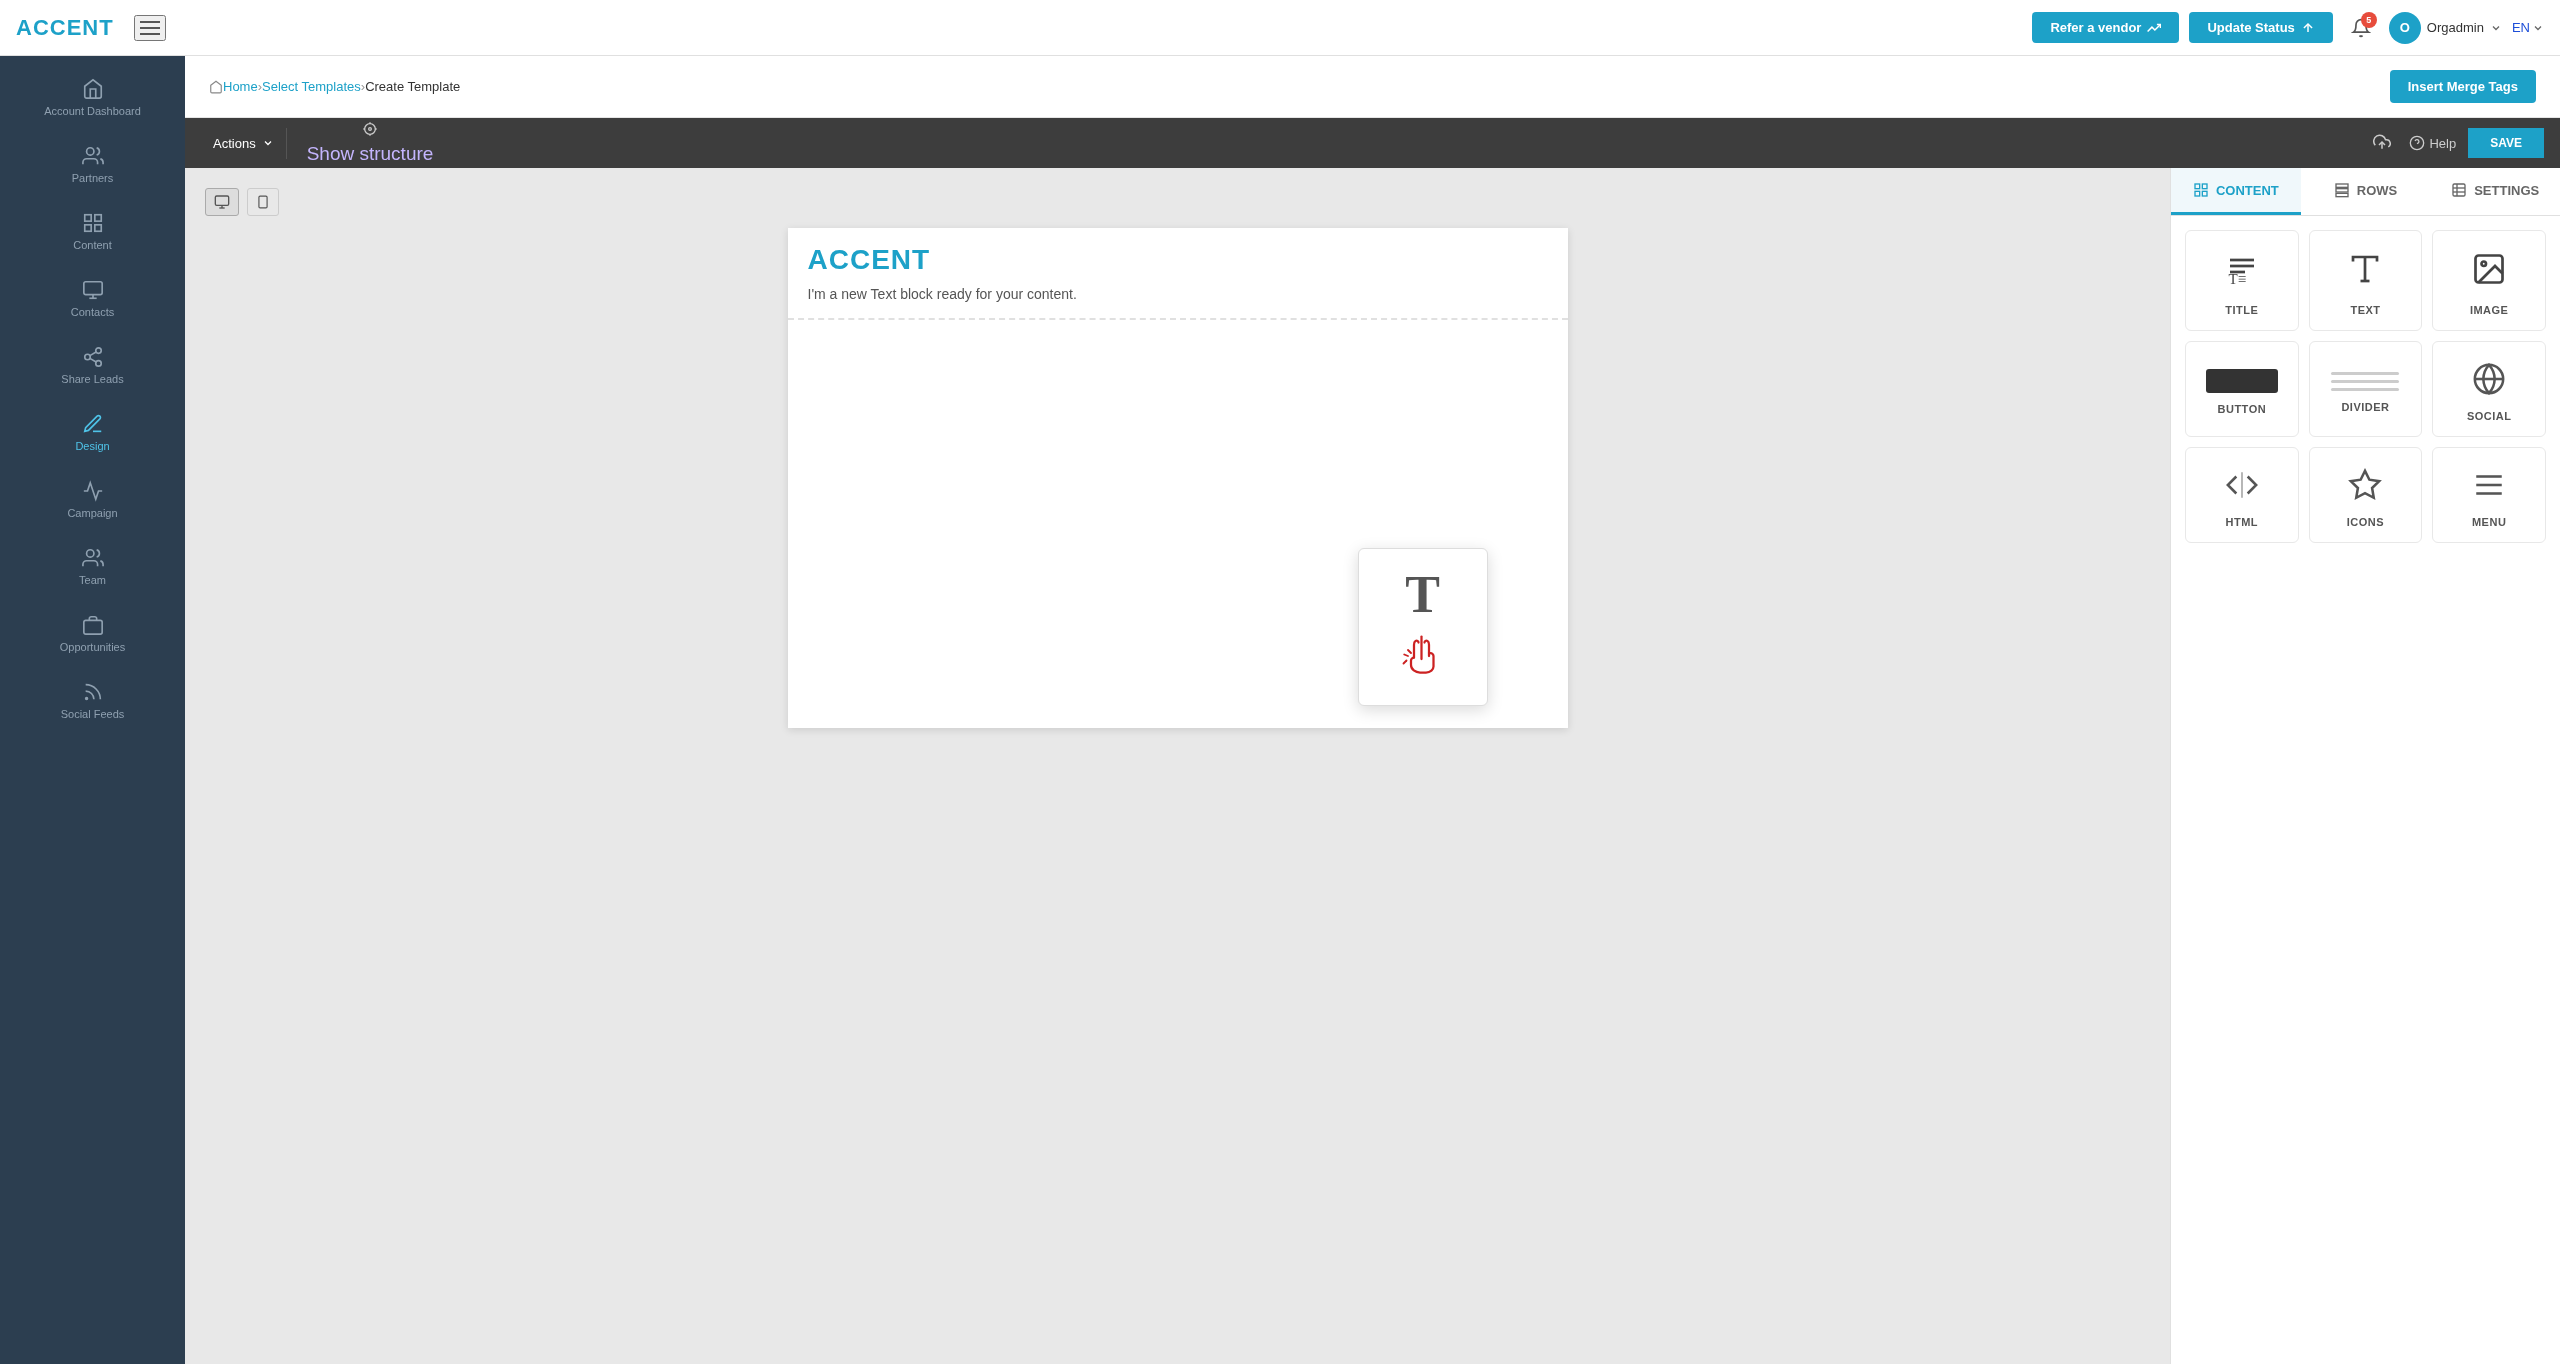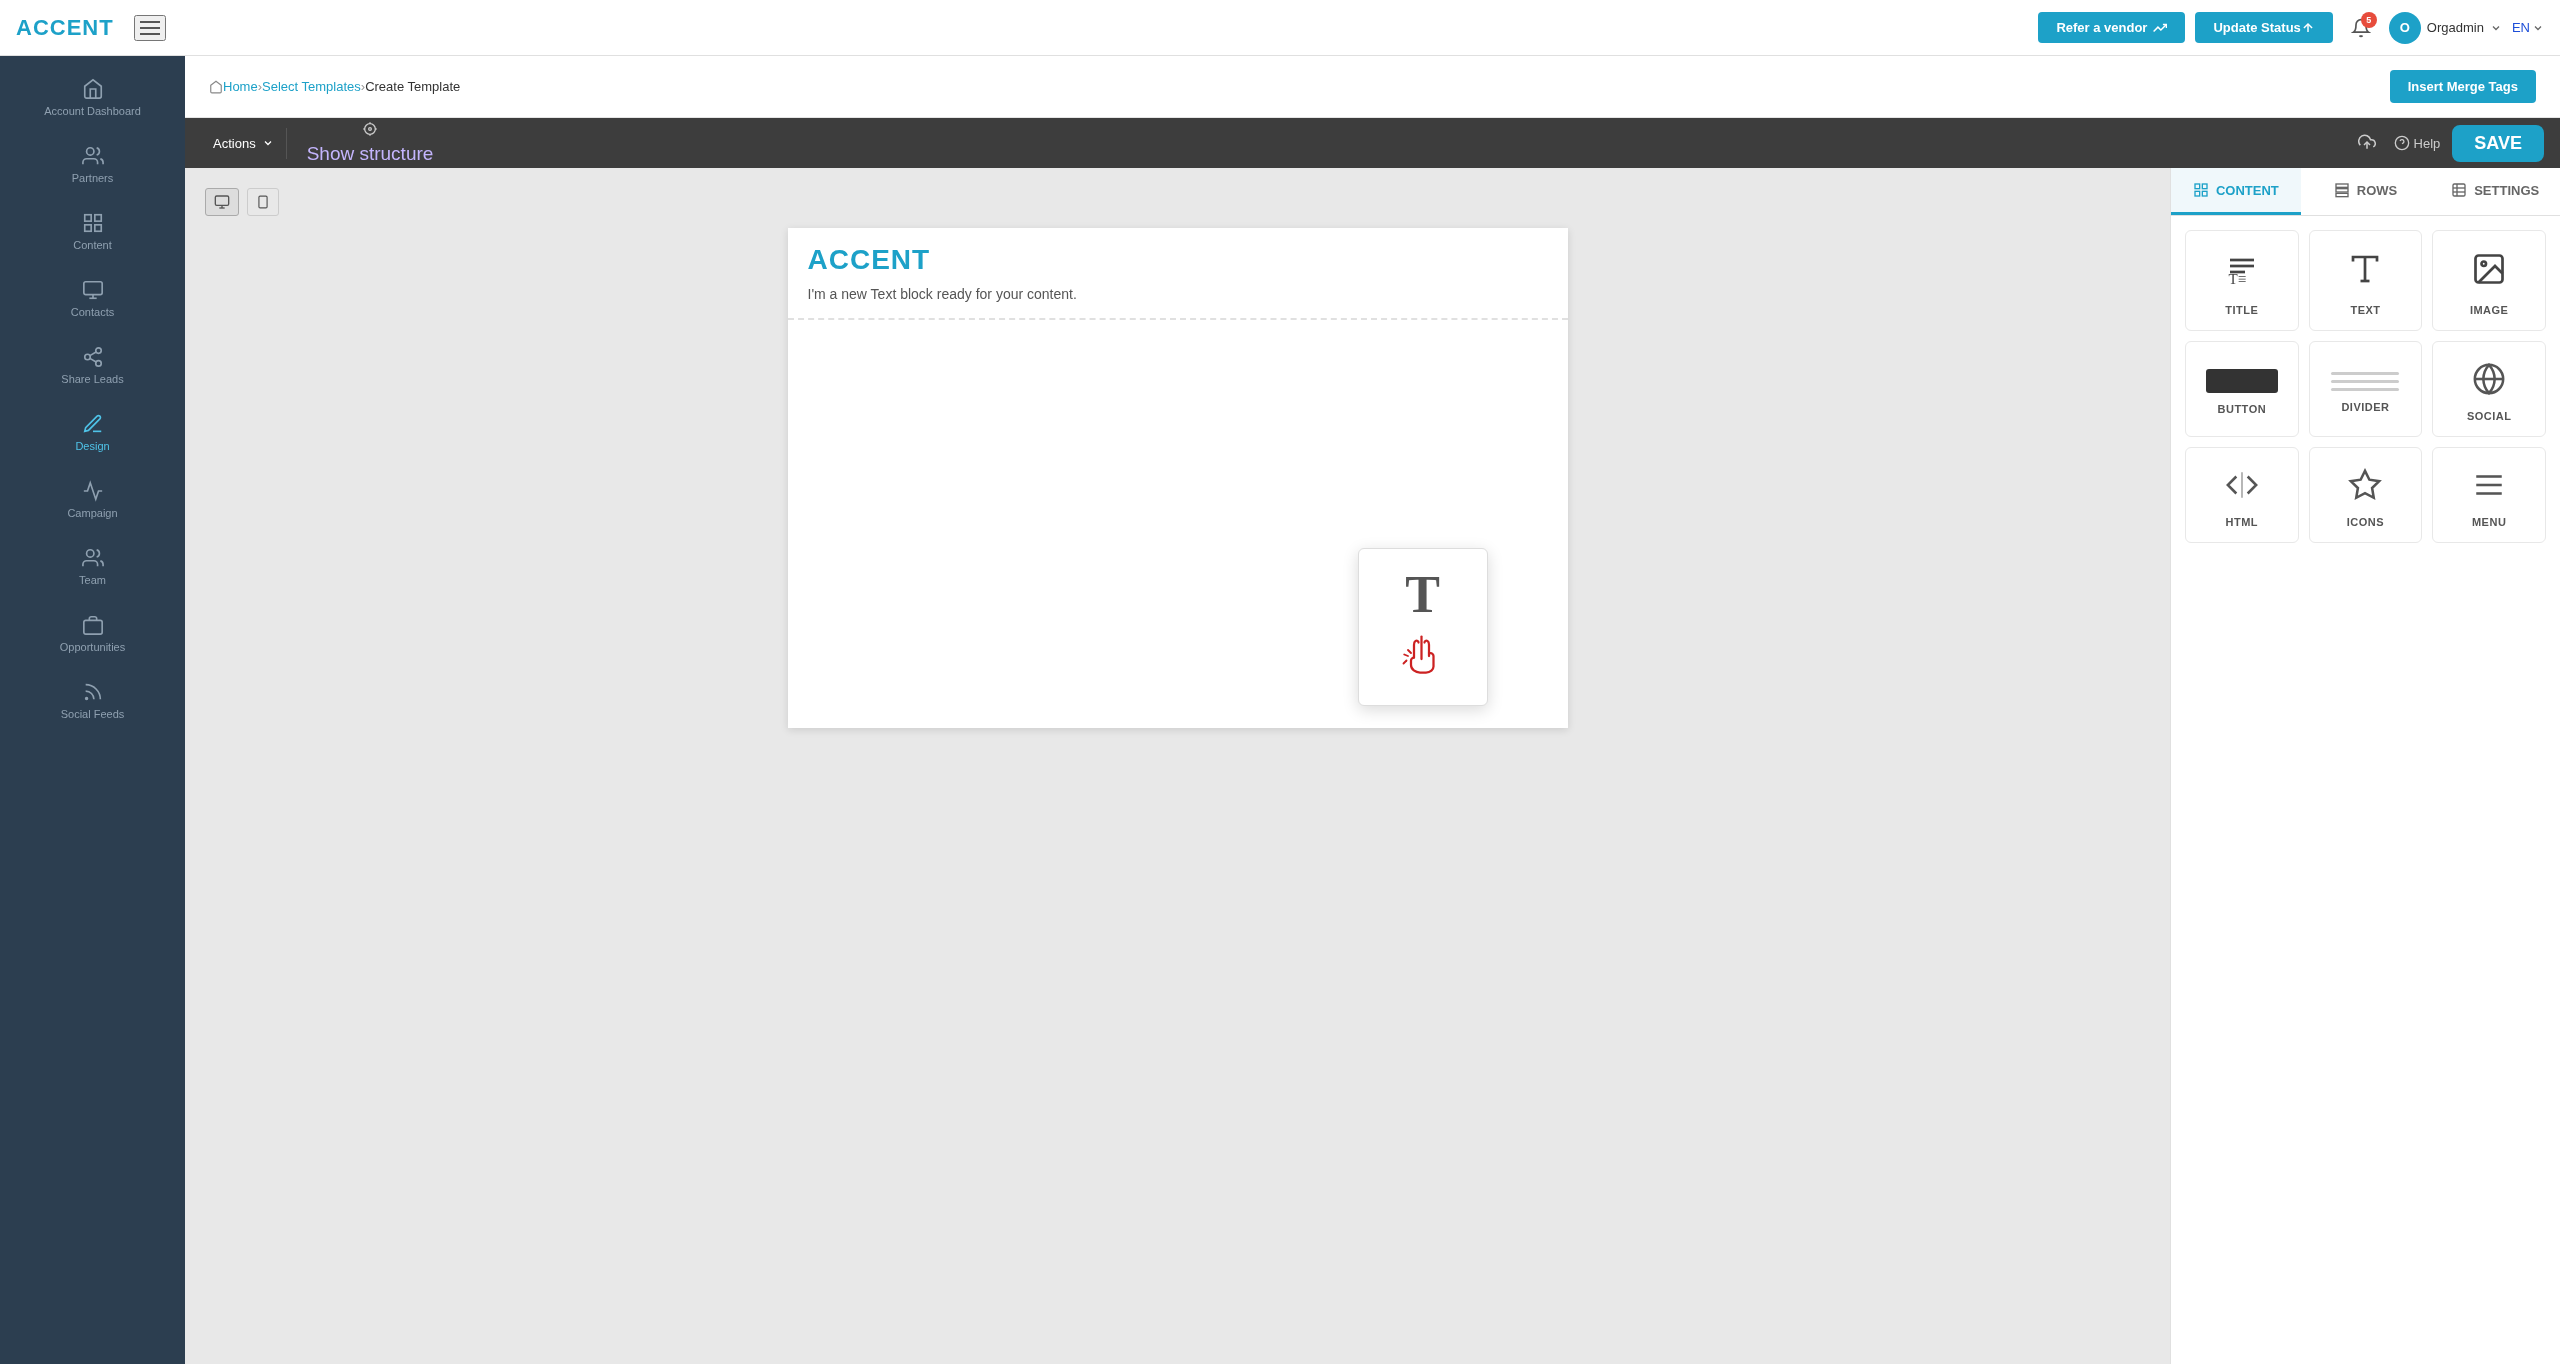--- a/index.html
+++ b/index.html
@@ -20,21 +20,21 @@
     .top-nav .hamburger span { width: 20px; height: 2px; background: #555; display: block; }
     .nav-right { display: flex; align-items: center; gap: 10px; margin-left: auto; }
     .btn-refer {
       background: #1da1c8; color: #fff; border: none; padding: 8px 18px;
       border-radius: 4px; cursor: pointer; font-size: 13px; font-weight: 600;
       display: flex; align-items: center; gap: 6px;
     }
     .btn-update {
       background: #1da1c8; color: #fff; border: none; padding: 8px 18px;
       border-radius: 4px; cursor: pointer; font-size: 13px; font-weight: 600;
-      display: flex; align-items: center; 
+      display: flex; align-items: center; gap: 6px;
     }
     .notif-btn {
       position: relative; background: none; border: none; cursor: pointer;
       width: 36px; height: 36px; display: flex; align-items: center; justify-content: center;
     }
     .notif-badge {
       position: absolute; top: 2px; right: 2px;
       background: #e74c3c; color: #fff; font-size: 9px; font-weight: 700;
       width: 16px; height: 16px; border-radius: 50%;
       display: flex; align-items: center; justify-content: center;
@@ -102,22 +102,22 @@
     .btn-show-structure {
       display: flex; align-items: center; gap: 6px;
       background: none; border: none; color: #c4b5fd;
       cursor: pointer; font-size: 19px; padding: 8px 12px; flex-direction: column;
     }
     .toolbar-right { margin-left: auto; display: flex; align-items: center; gap: 12px; }
     .btn-upload { background: none; border: none; cursor: pointer; color: #ccc; padding: 6px; }
     .btn-help { background: none; border: none; cursor: pointer; color: #ccc; font-size: 13px; display: flex; align-items: center; gap: 4px; }
     .btn-save {
       background: #1da1c8; color: #fff; border: none;
-      padding: 8px 22px; border-radius: 8px; cursor: pointer;
-      font-size: 18px; font-weight: 700;
+      padding: 8px 22px; border-radius: 0; cursor: pointer;
+      font-size: 12px; font-weight: 700;
     }
 
     
     .editor-main { display: flex; flex: 1; overflow: hidden; }
 
     
     .canvas-area {
       flex: 1; background: #e8e8e8; overflow-y: auto;
       padding: 20px; display: flex; flex-direction: column; align-items: center;
     }

